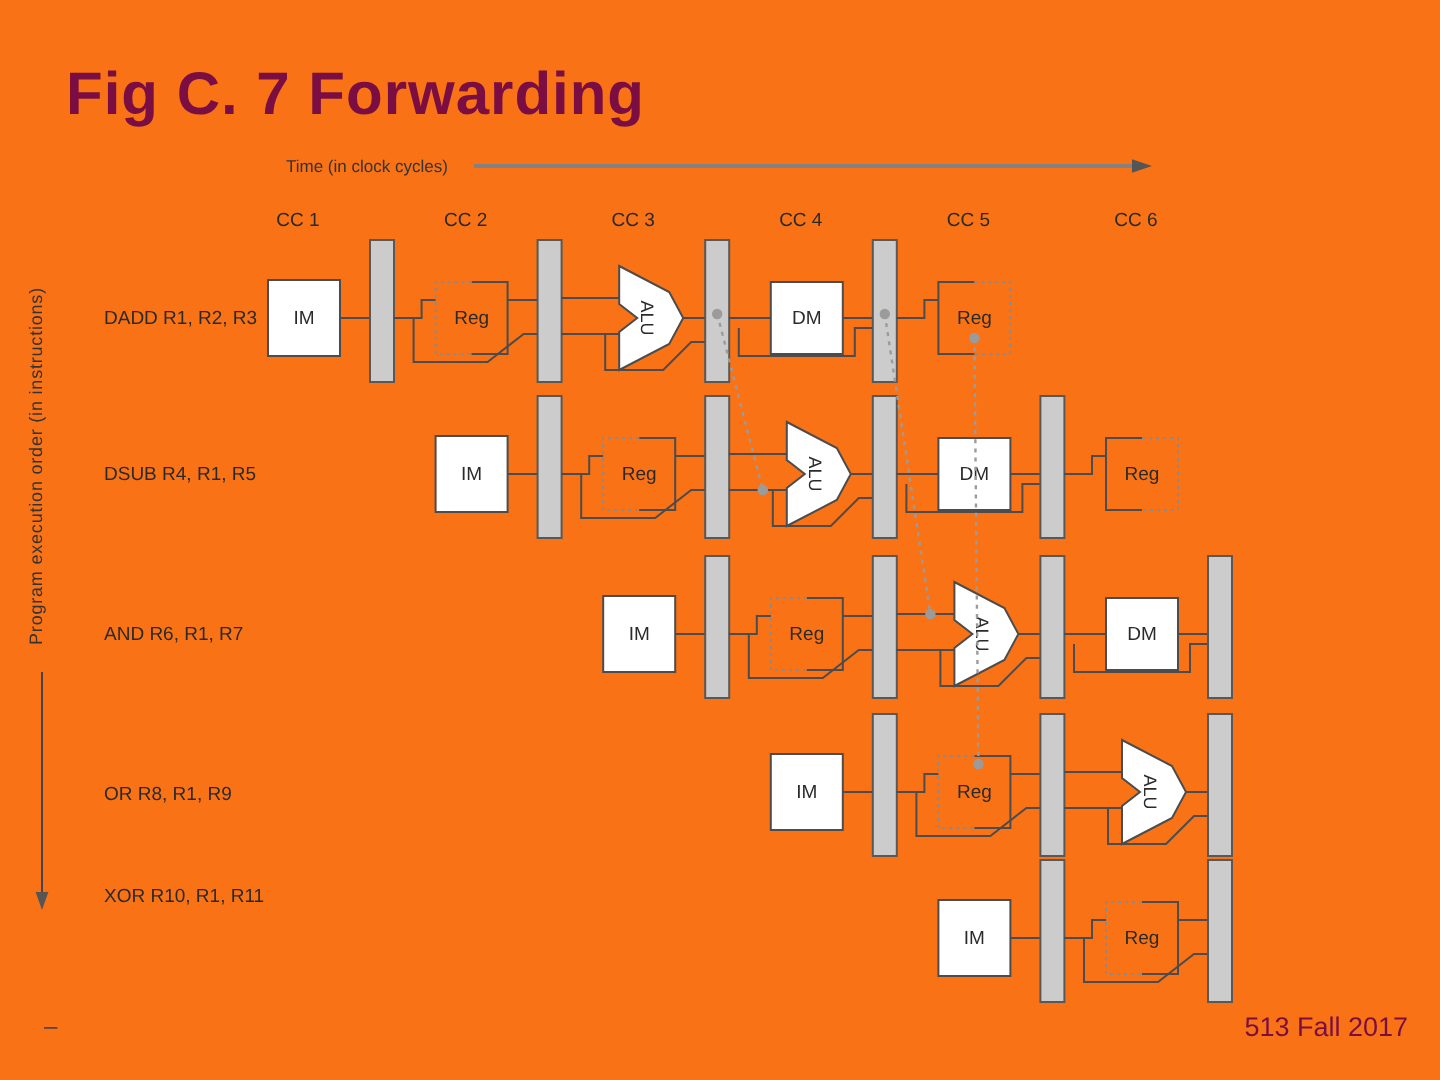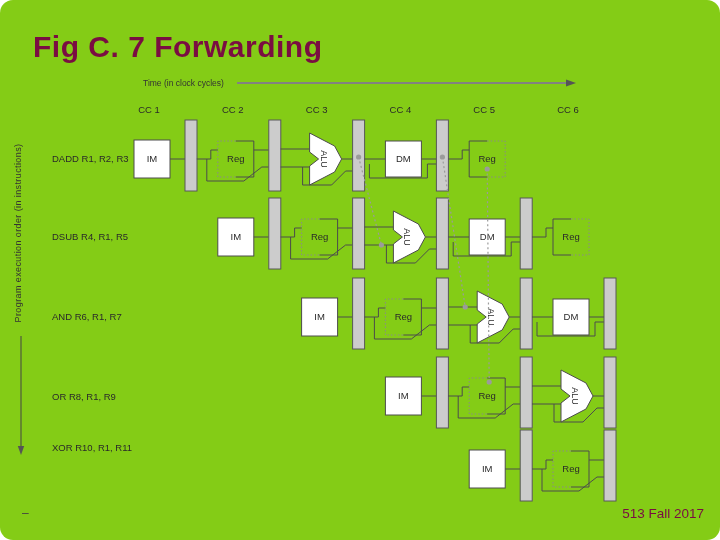--- a/index.html
+++ b/index.html
@@ -1,16 +1,16 @@
 <!DOCTYPE html>
 <html><head>
 <meta charset="utf-8">
 <style>
   html,body{margin:0;padding:0;background:#fff;}
-  .slide{position:relative;width:720px;height:540px;background:#84cc16;overflow:hidden;border-radius:13px;}
+  .slide{position:relative;width:720px;height:540px;background:#f97316;overflow:hidden;}
   svg{display:block;}
   svg text{font-family:"Liberation Sans", sans-serif;fill:#2a2a2a;}
   .title{font-size:30px;font-weight:bold;fill:#7a0d42;letter-spacing:0.5px;}
   .axis{font-size:8.5px;fill:#333;}
   .spaced{font-size:9px;letter-spacing:0.4px;fill:#333;}
   .lbl{font-size:9.5px;fill:#2a2a2a;}
   .small{font-size:9px;}
   .footer{font-size:13.5px;fill:#7a0d42;}
   .dash{font-size:12px;fill:#444;}
   .box{fill:#ffffff;stroke:#4c4c4c;stroke-width:1;}

